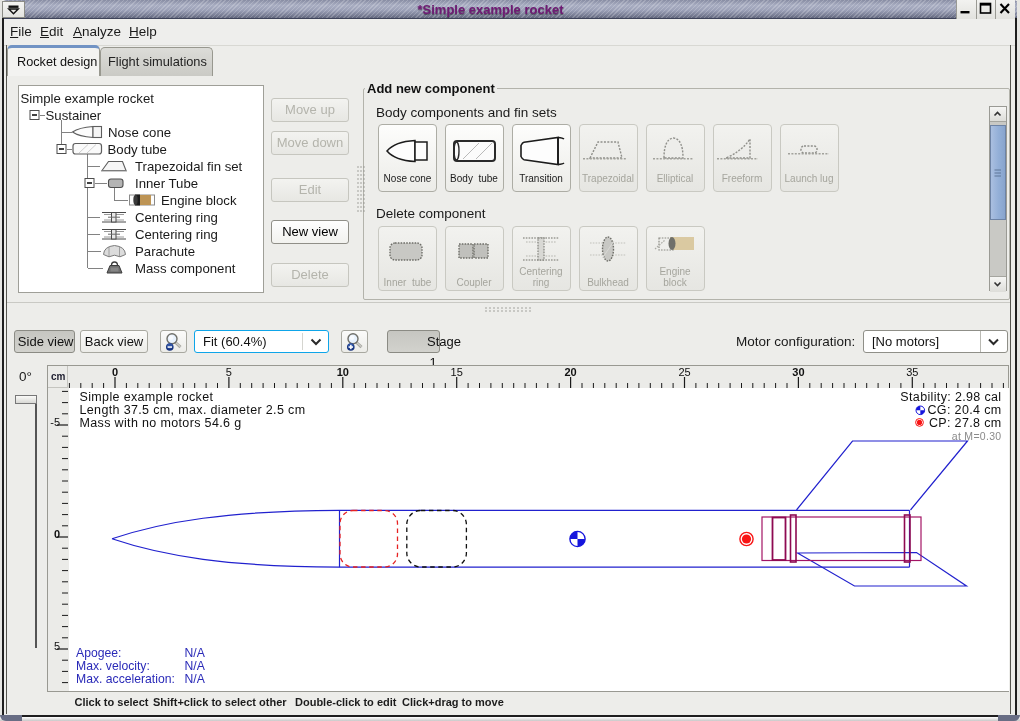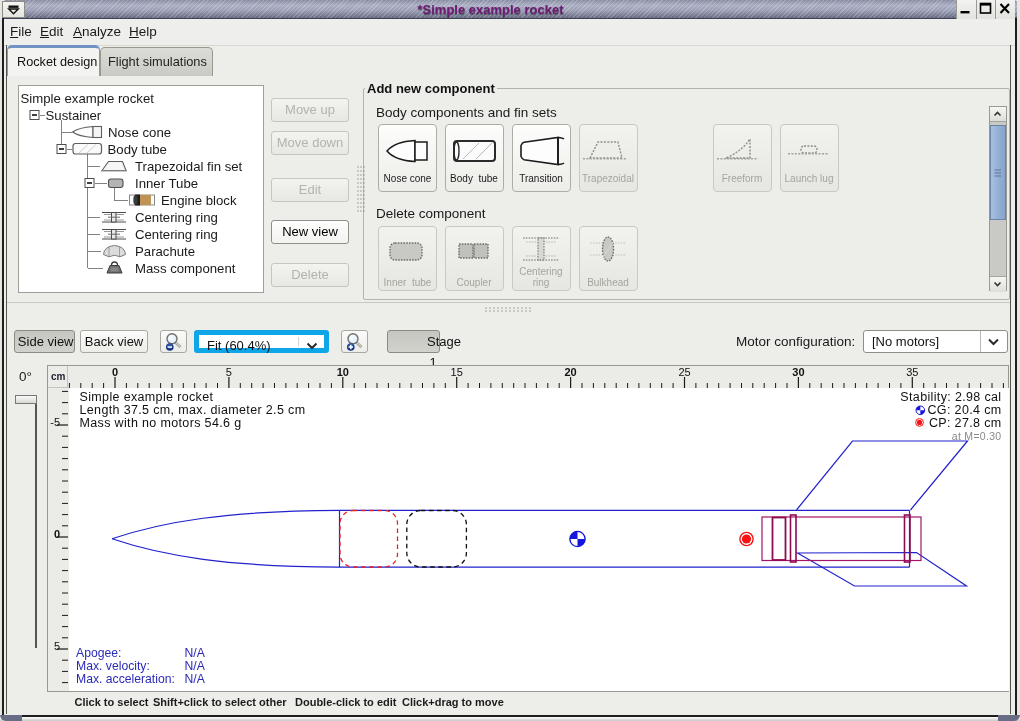--- a/index.html
+++ b/index.html
@@ -249,20 +249,27 @@
     </svg>
     <div class="clabel" style="top:48px;">Transition</div>
   </div>
   <div class="abs cbtn dis" style="left:578.5px;top:123.5px;height:68px;">
     <svg width="57" height="44" viewBox="0 0 57 44" style="position:absolute;left:0;top:4px;">
       <path d="M10 29 L18 13 L38 13 L42 29 Z" fill="#ededea" stroke="#8f8f8a" stroke-width="1.4" stroke-dasharray="2 1.4"></path>
       <line x1="3" y1="29.8" x2="47" y2="29.8" stroke="#a2a29c" stroke-width="1.4" stroke-dasharray="2 1.4"></line>
     </svg>
     <div class="clabel" style="top:48px;">Trapezoidal</div>
   </div>
+  <div class="abs cbtn dis" style="left:645.5px;top:123.5px;height:68px;">
+    <svg width="57" height="44" viewBox="0 0 57 44" style="position:absolute;left:0;top:4px;">
+      <path d="M17 29 Q17 10 26.5 9 Q36 10 36 29 Z" fill="#ededea" stroke="#8f8f8a" stroke-width="1.4" stroke-dasharray="2 1.4"></path>
+      <line x1="6" y1="29.8" x2="46" y2="29.8" stroke="#a2a29c" stroke-width="1.4" stroke-dasharray="2 1.4"></line>
+    </svg>
+    <div class="clabel" style="top:48px;">Elliptical</div>
+  </div>
   <div class="abs cbtn dis" style="left:712.5px;top:123.5px;height:68px;">
     <svg width="57" height="44" viewBox="0 0 57 44" style="position:absolute;left:0;top:4px;">
       <path d="M12 29 L36 29 L36 10 Q28 22 12 29 Z" fill="#ededea" stroke="#8f8f8a" stroke-width="1.4" stroke-dasharray="2 1.4"></path>
       <line x1="3" y1="29.8" x2="44" y2="29.8" stroke="#a2a29c" stroke-width="1.4" stroke-dasharray="2 1.4"></line>
     </svg>
     <div class="clabel" style="top:48px;">Freeform</div>
   </div>
   <div class="abs cbtn dis" style="left:779.5px;top:123.5px;height:68px;">
     <svg width="57" height="44" viewBox="0 0 57 44" style="position:absolute;left:0;top:4px;">
       <rect x="20" y="17" width="16" height="7" rx="3" fill="#ededea" stroke="#8f8f8a" stroke-width="1.4" stroke-dasharray="2 1.4"></rect>
@@ -295,20 +302,29 @@
     <div class="clabel" style="top:39px;">Centering<br>ring</div>
   </div>
   <div class="abs cbtn dis" style="left:578.5px;top:226px;height:64.5px;">
     <svg width="57" height="40" viewBox="0 0 57 40" style="position:absolute;left:0;top:2px;">
       <line x1="10" y1="14" x2="46" y2="14" stroke="#c2c2bc" stroke-width="1.2" stroke-dasharray="1.6 1.2"></line>
       <line x1="10" y1="26" x2="46" y2="26" stroke="#c2c2bc" stroke-width="1.2" stroke-dasharray="1.6 1.2"></line>
       <ellipse cx="28" cy="20" rx="5.5" ry="12" fill="#c8c8c4" stroke="#6e6e68" stroke-width="1.4" stroke-dasharray="1.6 1.2"></ellipse>
       <line x1="22.5" y1="29" x2="34" y2="12" stroke="#d8d8d4" stroke-width="1"></line>
     </svg>
     <div class="clabel" style="top:50px;">Bulkhead</div>
+  </div>
+  <div class="abs cbtn dis" style="left:645.5px;top:226px;height:64.5px;">
+    <svg width="57" height="40" viewBox="0 0 57 40" style="position:absolute;left:0;top:2px;">
+      <rect x="23" y="8" width="24" height="13" fill="#d6c294" opacity="0.85"></rect>
+      <rect x="12" y="9" width="14" height="12" fill="#efefec" stroke="#8a8a84" stroke-width="1.2" stroke-dasharray="1.6 1.2"></rect>
+      <ellipse cx="25" cy="14.5" rx="3.5" ry="6.5" fill="#70706a" stroke-dasharray="1.6 1.2"></ellipse>
+      <path d="M8 20 L18 11" stroke="#aaaaa4" stroke-width="1.2" stroke-dasharray="1.6 1.2"></path>
+    </svg>
+    <div class="clabel" style="top:39px;">Engine<br>block</div>
   </div>
 
   <div class="abs" style="left:989px;top:106px;width:17.5px;height:185px;border:1px solid #9a9a94;box-sizing:border-box;background:#c9c9c5;">
     <div style="position:absolute;left:0;top:0;width:15.5px;height:14px;background:linear-gradient(#f6f6f4,#dddDD9);border-bottom:1px solid #a5a59f;">
       <svg width="15" height="14" viewBox="0 0 15 14">
           <path d="M4.5 8.5 L7.5 5.5 L10.5 8.5" fill="none" stroke="#333" stroke-width="1.6"></path>
         </svg>
     </div>
     <div style="position:absolute;left:0;top:17.5px;width:15.5px;height:95px;background:linear-gradient(90deg,#aabfe0,#93afd7 55%,#88a4cd);border:1px solid #6d83a5;box-sizing:border-box;">
       <svg width="13" height="95" viewBox="0 0 13 95">
@@ -410,21 +426,21 @@
       <line x1="14.5" y1="11.5" x2="19.5" y2="16.2" stroke="#a8a8a2" stroke-width="3"></line>
       <line x1="14.5" y1="11.2" x2="19.5" y2="15.9" stroke="#e2e2de" stroke-width="1"></line>
       <circle cx="11" cy="7.8" r="5" fill="#e8f2fd" stroke="#70706a" stroke-width="1.4"></circle>
       <circle cx="10" cy="6.6" r="2.4" fill="#f8fbff"></circle>
       <circle cx="8.8" cy="16" r="3.8" fill="#16337e"></circle>
       <circle cx="8.8" cy="15" r="2.8" fill="#3b62b4" opacity="0.7"></circle>
       <rect x="6.6" y="15.3" width="4.4" height="1.5" fill="#fff"></rect>
       <rect x="8.1" y="13.8" width="1.5" height="4.4" fill="#fff"></rect>
     </svg>
   </div>
-  <div class="abs" style="left:194px;top:330px;width:135px;height:23px;background:#fff;border:5px solid #0ea5e9;border-radius:3px;box-sizing:border-box;">
+  <div class="abs" style="left:194px;top:330px;width:135px;height:23px;background:#fff;border:1px solid #0ea5e9;border-radius:3px;box-sizing:border-box;">
     <span style="position:absolute;left:8px;top:3px;font-size:13px;color:#111;">Fit (60.4%)</span>
     <div style="position:absolute;right:25px;top:2px;bottom:2px;width:1px;background:#d5d5d0;"></div>
     <svg width="20" height="21" viewBox="0 0 20 21" style="position:absolute;right:2px;top:0;">
       <path d="M5.5 8.5 L10 13 L14.5 8.5" fill="none" stroke="#2a2a2a" stroke-width="2"></path>
     </svg>
   </div>
   <div class="abs tbbtn press" style="left:387px;width:53px;padding-left:39px;">Stage 1</div>
   <span class="abs" style="left:736px;top:334px;font-size:13.5px;color:#1a1a1a;">Motor configuration:</span>
   <div class="abs" style="left:863px;top:330px;width:144.5px;height:23px;background:#fff;border:1px solid #8f8f88;border-radius:3px;box-sizing:border-box;padding-left:20px;">
     <span style="position:absolute;left:8px;top:3px;font-size:13px;color:#111;">[No motors]</span>

